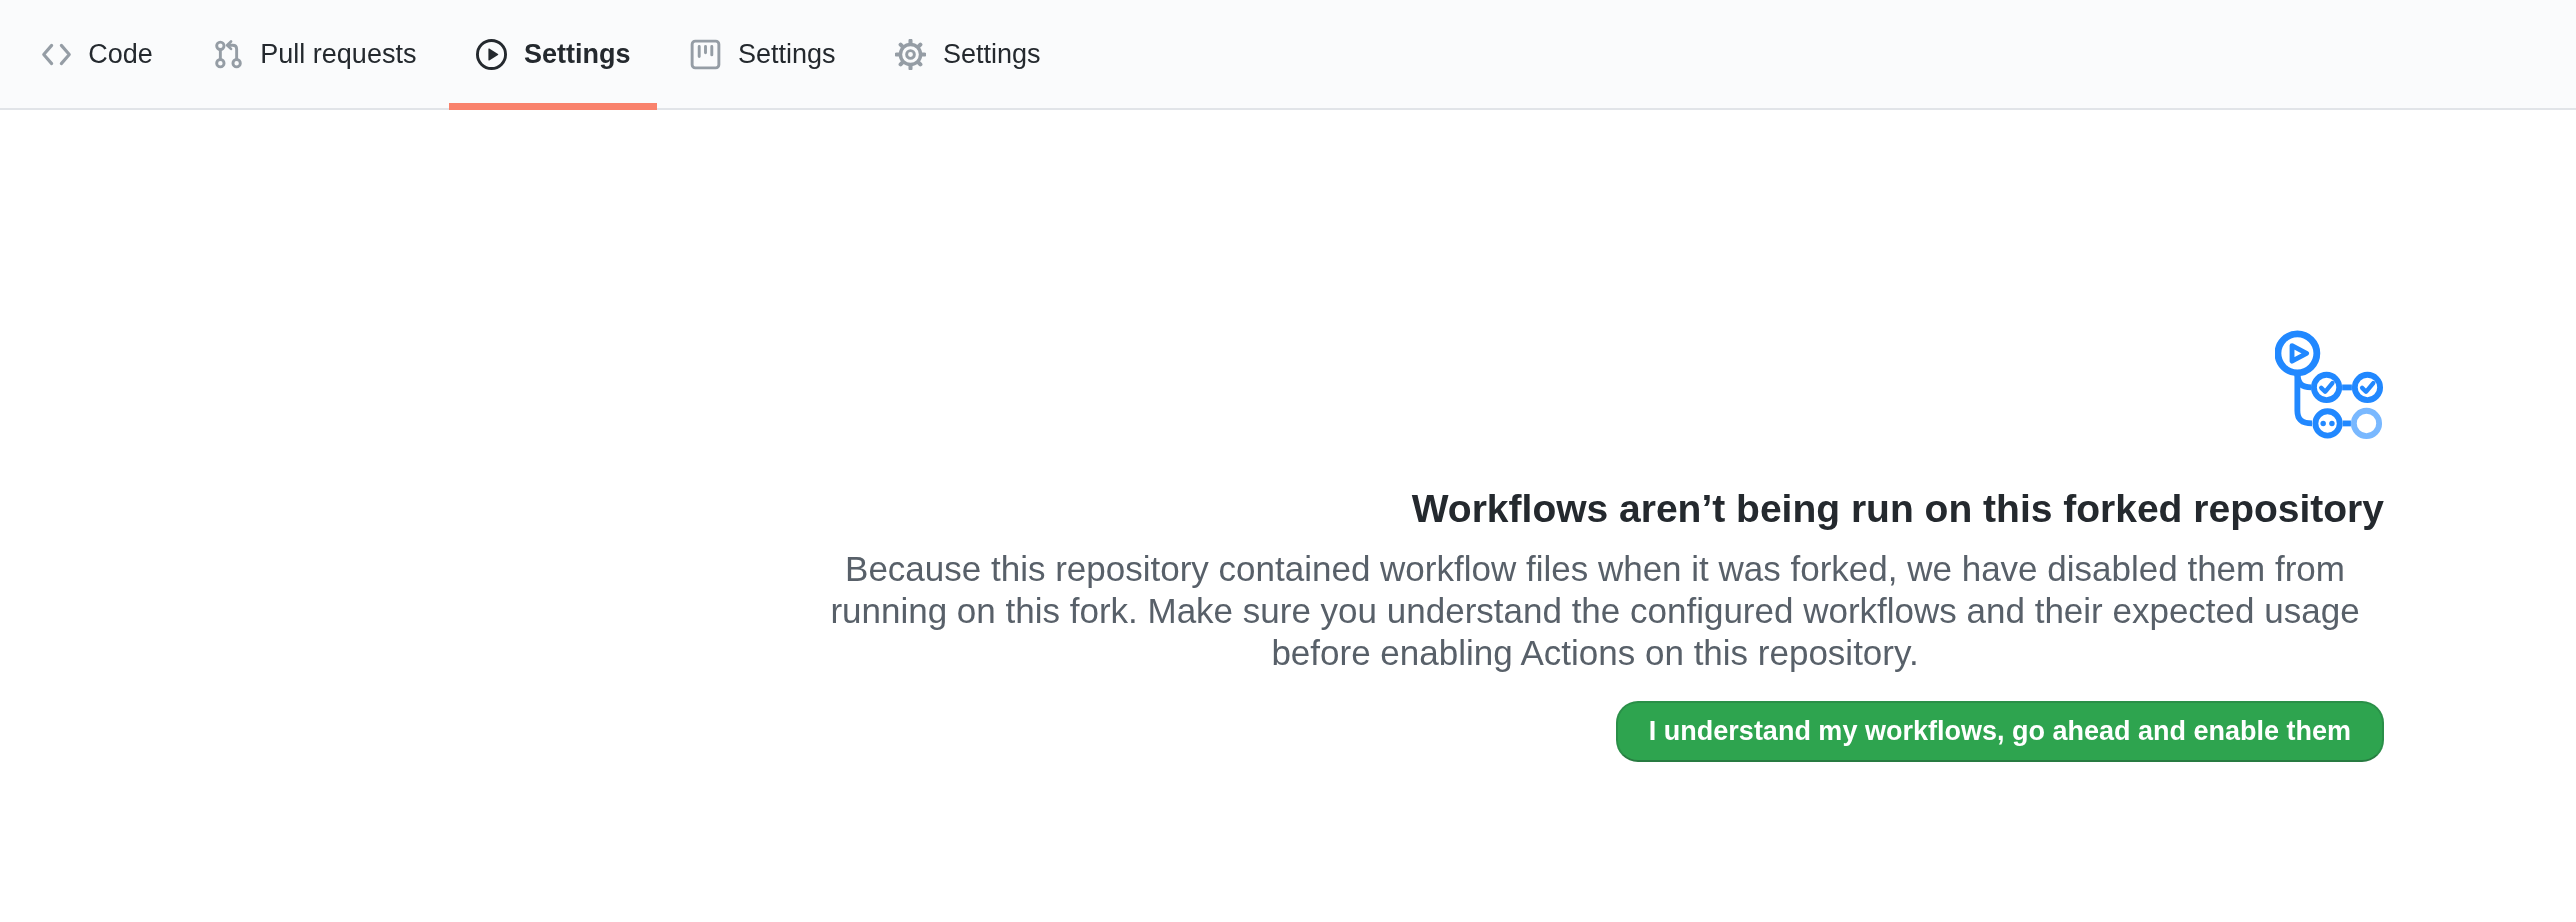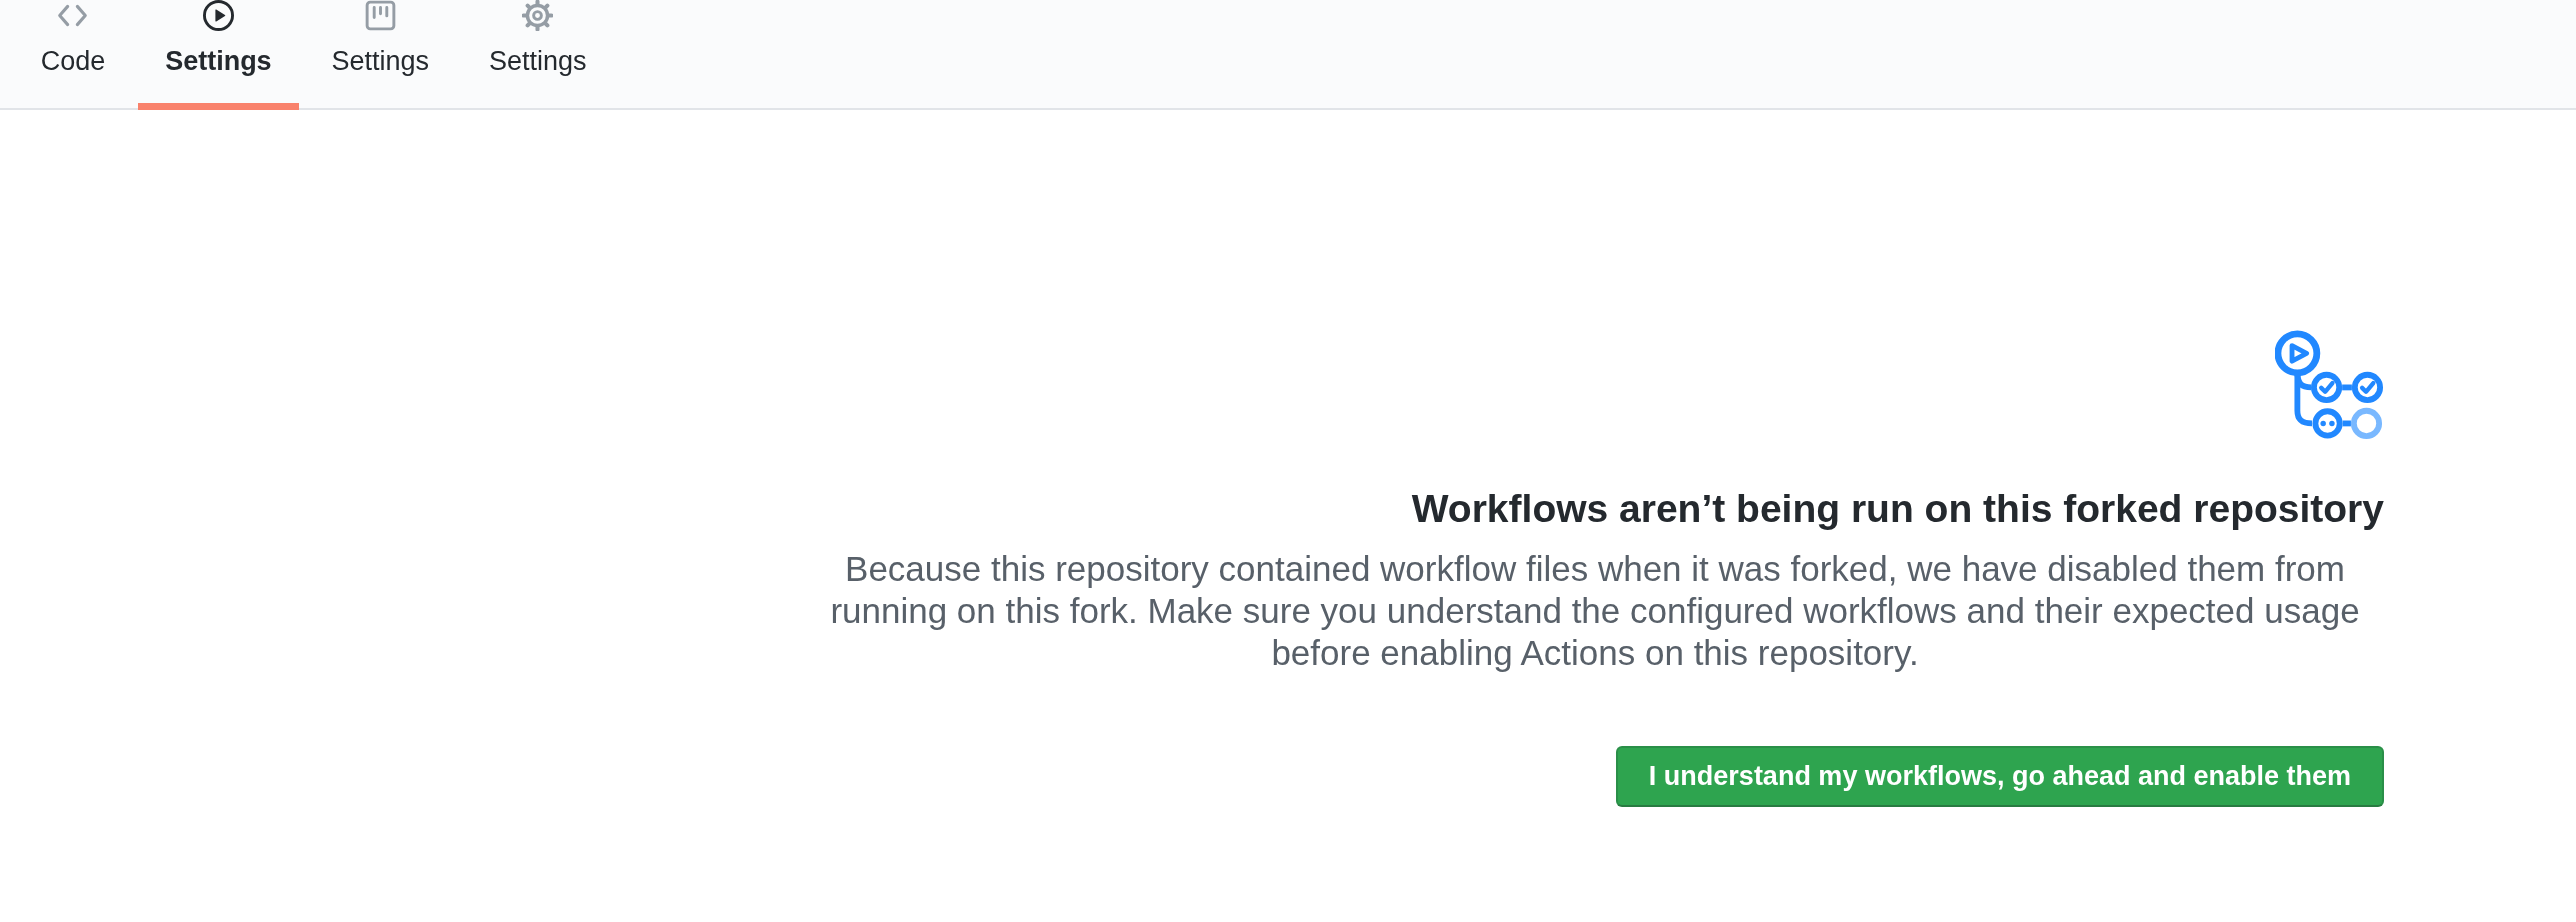--- a/index.html
+++ b/index.html
@@ -28,21 +28,20 @@
     align-items: center;
     gap: 16.6px;
     padding: 0 27px;
     margin-right: 5.9px;
     font-size: 27px;
     line-height: 1;
     color: #24292e;
     text-decoration: none;
     cursor: pointer;
     white-space: nowrap;
-    flex-direction: column;
   }
   .tab .ticon { display: inline-flex; color: #959da5; }
   .tab .ticon svg { width: 31px; height: 31px; display: block; }
   .tab.active { font-weight: bold; }
   .tab.active .ticon { color: #24292e; }
   .tab.active::after {
     content: "";
     position: absolute;
     left: 0; right: 0; bottom: -2px;
     height: 6.8px;
@@ -67,31 +66,31 @@
     color: var(--heading-color, #24292e);
   }
   p.bs-desc {
     margin: 13.7px 0 0 0;
     max-width: 1578px;
     font-size: 35px;
     line-height: 42px;
     color: var(--text-muted, #586069);
   }
   button.btn-primary {
-    margin-top: 72px;
+    margin-top: 27px;
     height: 61px;
     padding: 0 31px;
     font-family: inherit;
     font-size: 27px;
     font-weight: bold;
     color: #ffffff;
     background: var(--button-green, #2ea44f);
     border: 2px solid rgba(27, 31, 35, 0.15);
     border-bottom-color: rgba(27, 31, 35, 0.3);
-    border-radius: 6px;
+    border-radius: 22px;
     cursor: pointer;
   }
   a.wf-link {
     margin-top: 37px;
     font-size: 27px;
     color: var(--link-blue, #0366d6);
     text-decoration: none;
     cursor: pointer;
   }
 </style>
@@ -102,20 +101,35 @@
 
   <a class="tab">
     <span class="ticon">
       <svg viewBox="0 0 16 16" aria-hidden="true">
         <path d="M5.5 3.3 L1.4 8 L5.5 12.7 M10.5 3.3 L14.6 8 L10.5 12.7" fill="none" stroke="currentColor" stroke-width="1.6" stroke-linecap="round" stroke-linejoin="round"></path>
       </svg>
     </span>
     <span>Code</span>
   </a>
 
+  <a class="tab">
+    <span class="ticon">
+      <svg viewBox="0 0 16 16" aria-hidden="true">
+        <g fill="none" stroke="currentColor" stroke-width="1.5">
+          <circle cx="3.8" cy="3.5" r="1.9"></circle>
+          <circle cx="3.8" cy="12.5" r="1.9"></circle>
+          <circle cx="12.2" cy="12.5" r="1.9"></circle>
+          <path d="M3.8 5.4 V10.6"></path>
+          <path d="M7.6 3.2 H10.2 Q12.2 3.2 12.2 5.2 V10.6"></path>
+          <path d="M9.3 1.3 L7.3 3.2 L9.3 5.1" stroke-width="1.4" stroke-linecap="round" stroke-linejoin="round"></path>
+        </g>
+      </svg>
+    </span>
+    <span>Pull requests</span>
+  </a>
 
   <a class="tab active">
     <span class="ticon">
       <svg viewBox="0 0 16 16" aria-hidden="true" fill="currentColor">
         <path fill-rule="evenodd" d="M8 0a8 8 0 1 1 0 16A8 8 0 0 1 8 0Zm0 1.5a6.5 6.5 0 1 0 0 13 6.5 6.5 0 0 0 0-13Z"></path>
         <path d="M6.4 5.2a.3.3 0 0 1 .45-.26l4.5 2.8a.3.3 0 0 1 0 .52l-4.5 2.8a.3.3 0 0 1-.45-.26Z"></path>
       </svg>
     </span>
     <span>Settings</span>
   </a>

